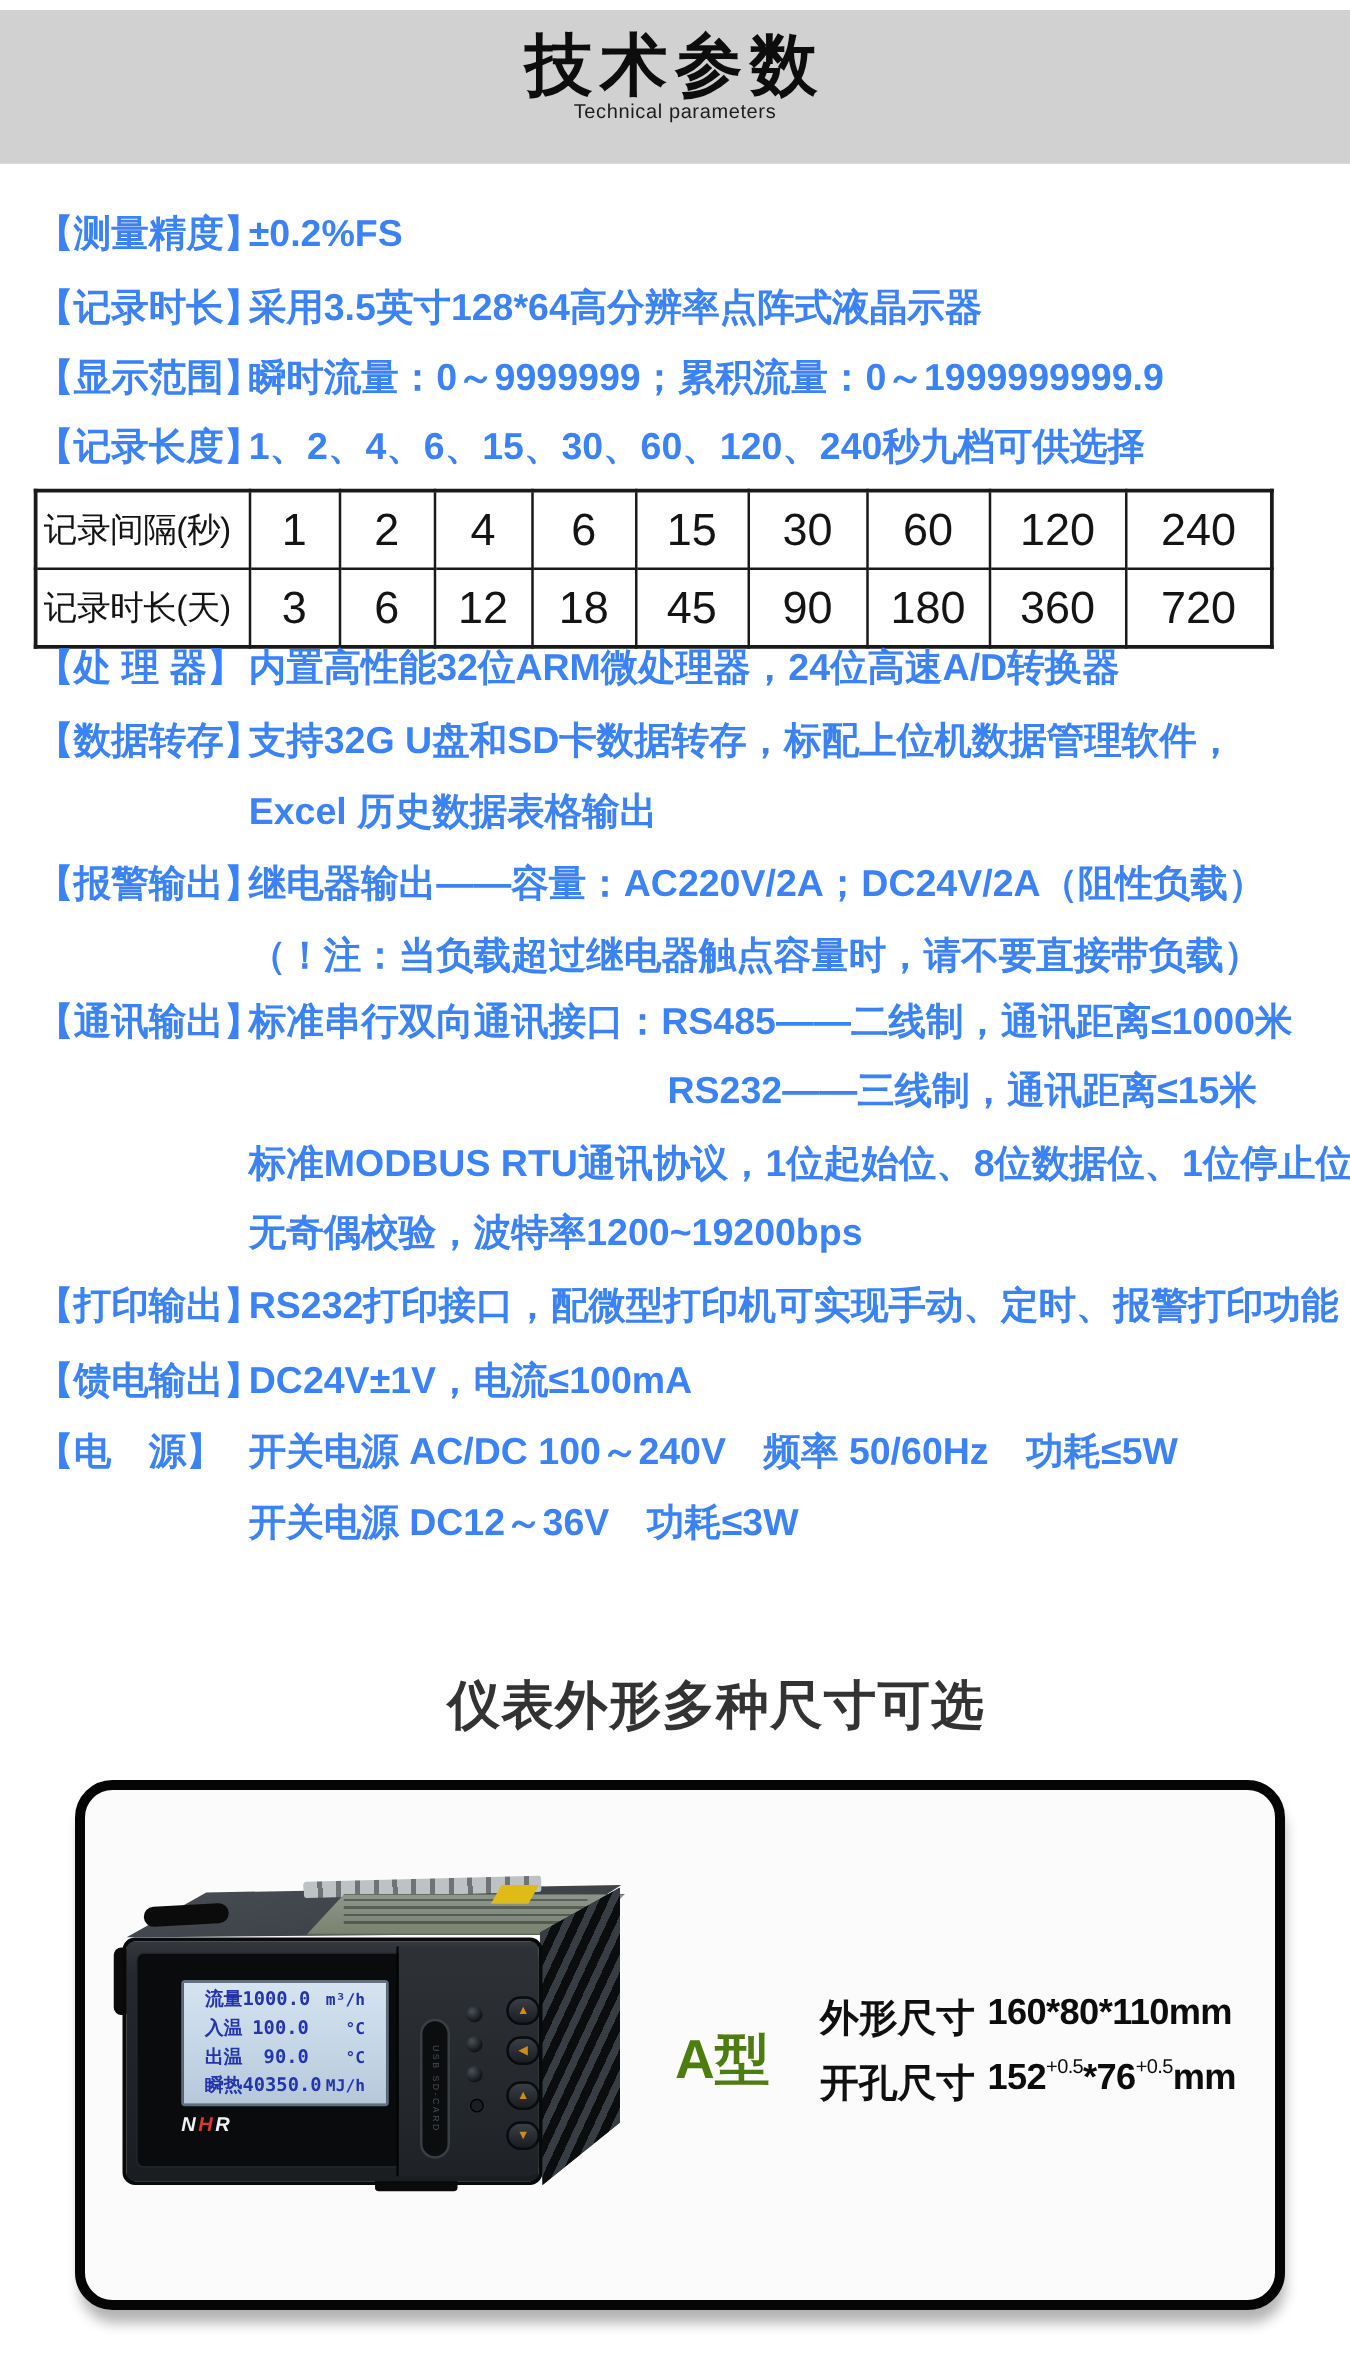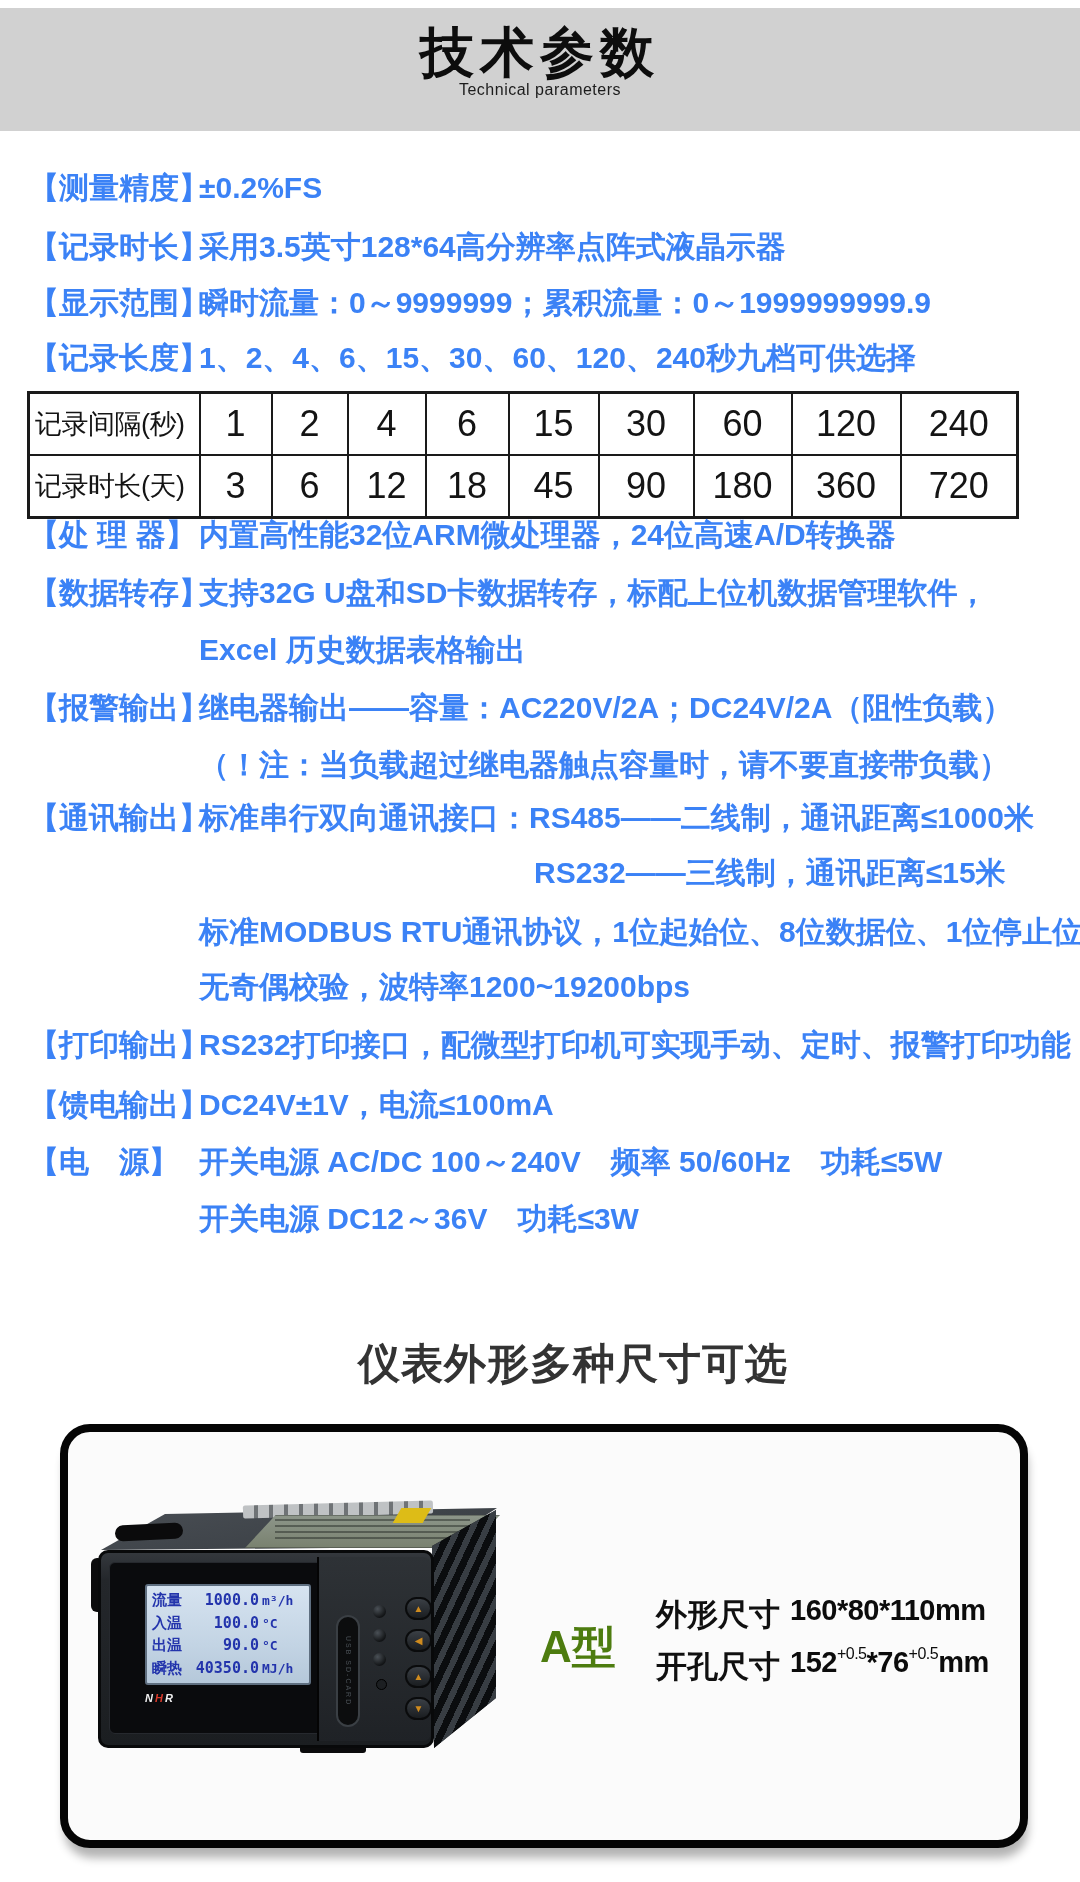--- a/index.html
+++ b/index.html
@@ -52,27 +52,27 @@
             background:repeating-linear-gradient(115deg,rgba(62,68,74,.85) 0 6px,rgba(10,12,14,.95) 6px 13px),#14161a;}
   .front{position:absolute;left:3px;top:50px;width:336px;height:198px;border-radius:10px;
          border:3px solid #08090a;box-sizing:border-box;
          background:linear-gradient(180deg,#34383d 0%,#24272b 14%,#1b1e21 100%);}
   .front .inner{position:absolute;left:8px;top:9px;right:8px;bottom:11px;border-radius:6px;
          background:#0a0b0d;border:1px solid #26292e;}
   .subpanel{position:absolute;left:216px;top:4px;width:112px;height:184px;border-left:2px solid #040404;
          border-radius:0 8px 8px 0;background:linear-gradient(180deg,#2e3236,#1f2226);}
   .lcd{position:absolute;left:44px;top:31px;width:166px;height:101px;border:2px solid #5f6f80;border-radius:3px;
        background:linear-gradient(180deg,#d6e3f0 0%,#c3d4e4 60%,#b5c8da 100%);
-       box-sizing:border-box;padding:3px 5px;display:flex;flex-direction:column;justify-content:space-around;}
+       box-sizing:border-box;padding:3px 17px;display:flex;flex-direction:column;justify-content:space-around;}
   .lcd-row{display:flex;align-items:baseline;color:#2334ac;font-weight:700;
            font-family:"DejaVu Sans Mono",monospace;font-size:15px;line-height:20px;white-space:nowrap;}
   .lcd-label{font-size:15px;}
   .lcd-value{flex:1;text-align:right;padding-right:3px;}
-  .lcd-unit{width:42px;text-align:left;font-size:13px;}
-  .brand{position:absolute;left:44px;top:139px;font-size:11px;font-weight:900;letter-spacing:2px;
+  .lcd-unit{width:42px;text-align:right;font-size:13px;}
+  .brand{position:absolute;left:44px;top:139px;font-size:16px;font-weight:900;letter-spacing:2px;
          font-style:italic;}
   .brand .n,.brand .r{color:#f2f2f2;} .brand .h{color:#d93a2b;}
   .slot{position:absolute;left:235px;top:62px;width:24px;height:112px;border-radius:12px;background:#0c0d0e;
         border:2px solid #3a3f44;box-sizing:border-box;display:flex;align-items:center;justify-content:center;}
   .slot span{writing-mode:vertical-rl;font-size:7px;color:#4a5056;letter-spacing:2px;}
   .dot{position:absolute;width:13px;height:13px;border-radius:50%;
        background:radial-gradient(circle at 35% 30%,#4a5056,#121416 70%);}
   .screw{position:absolute;left:275px;top:126px;width:9px;height:9px;border-radius:50%;
          background:#1c1f22;border:1px solid #000;}
   .navbtn{position:absolute;left:304px;width:27px;height:23px;border-radius:12px;box-sizing:border-box;

